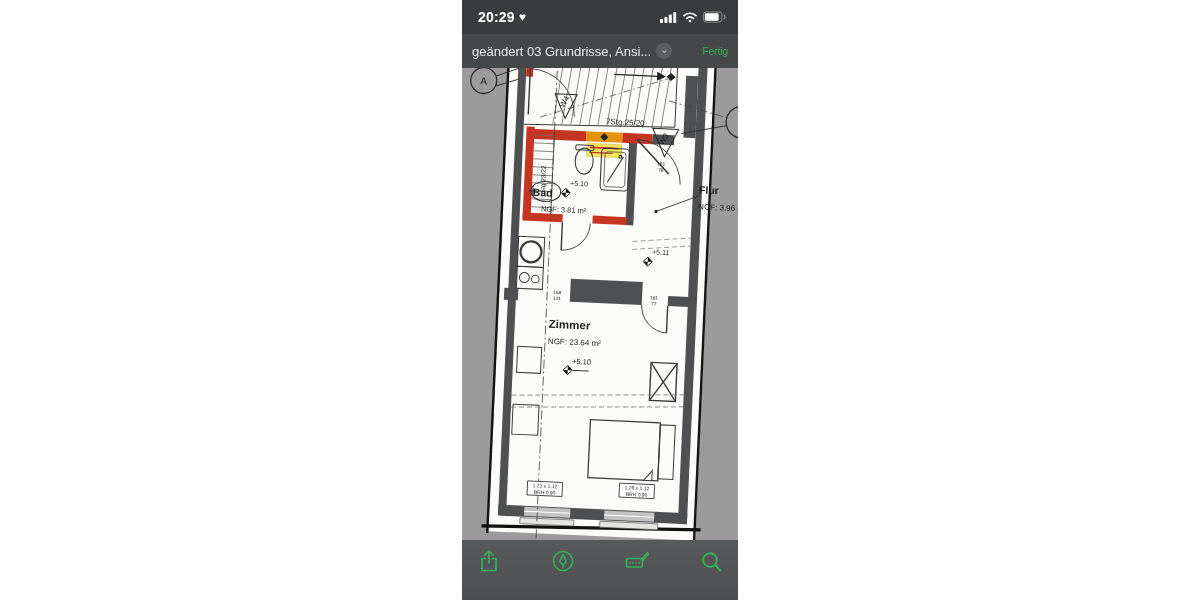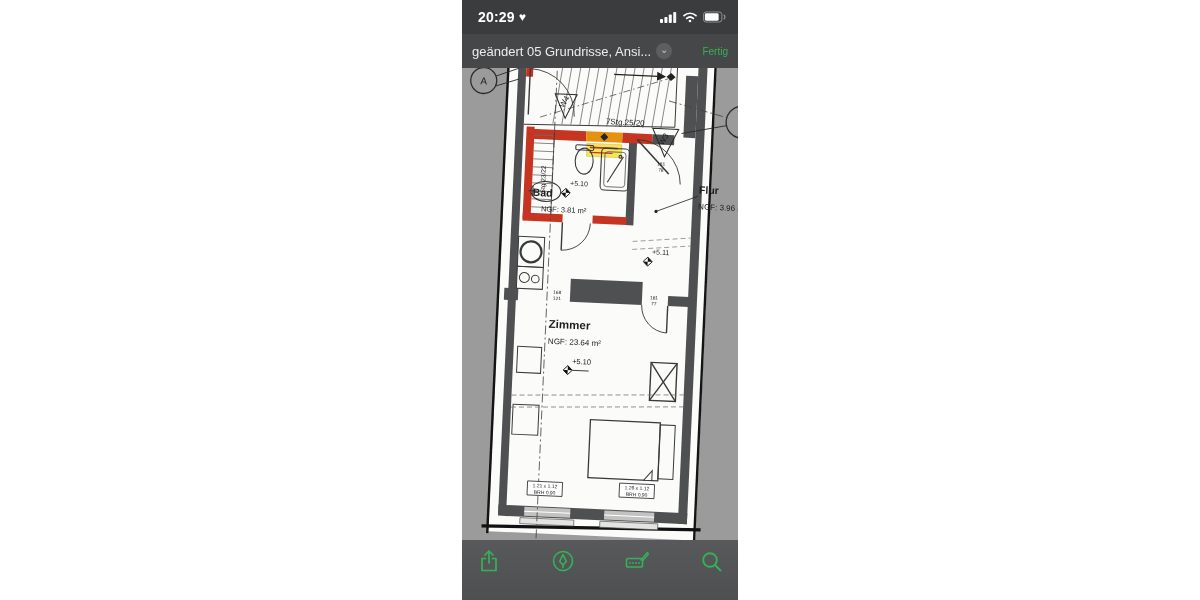--- a/index.html
+++ b/index.html
@@ -67,21 +67,21 @@
         </svg>
         <svg width="23" height="12" viewBox="0 0 25 12">
           <rect x="0.5" y="0.5" width="20" height="11" rx="3" stroke="#ffffff" stroke-opacity="0.45" fill="none"></rect>
           <rect x="2" y="2" width="15" height="8" rx="1.6" fill="#fff"></rect>
           <path d="M22.5 3.5 a3 3 0 0 1 0 5" stroke="#ffffff" stroke-opacity="0.45" fill="none" stroke-width="1.4"></path>
         </svg>
       </div>
     </div>
 
     <div class="title-bar">
-      <span class="doc-title">geändert 05 Grundrisse, Ansi...</span>
+      <span class="doc-title">geändert 03 Grundrisse, Ansi...</span>
       <span class="chev-btn">⌄</span>
       <button class="done-btn" id="doneBtn" style="color: rgb(53, 178, 87);">Fertig</button>
     </div>
 
     <div class="content">
       <svg width="276" height="472" viewBox="0 0 276 472">
         <rect x="0" y="0" width="276" height="472" fill="#9b9b9b"></rect>
 
         <g transform="rotate(2.6 138 230)">
 

